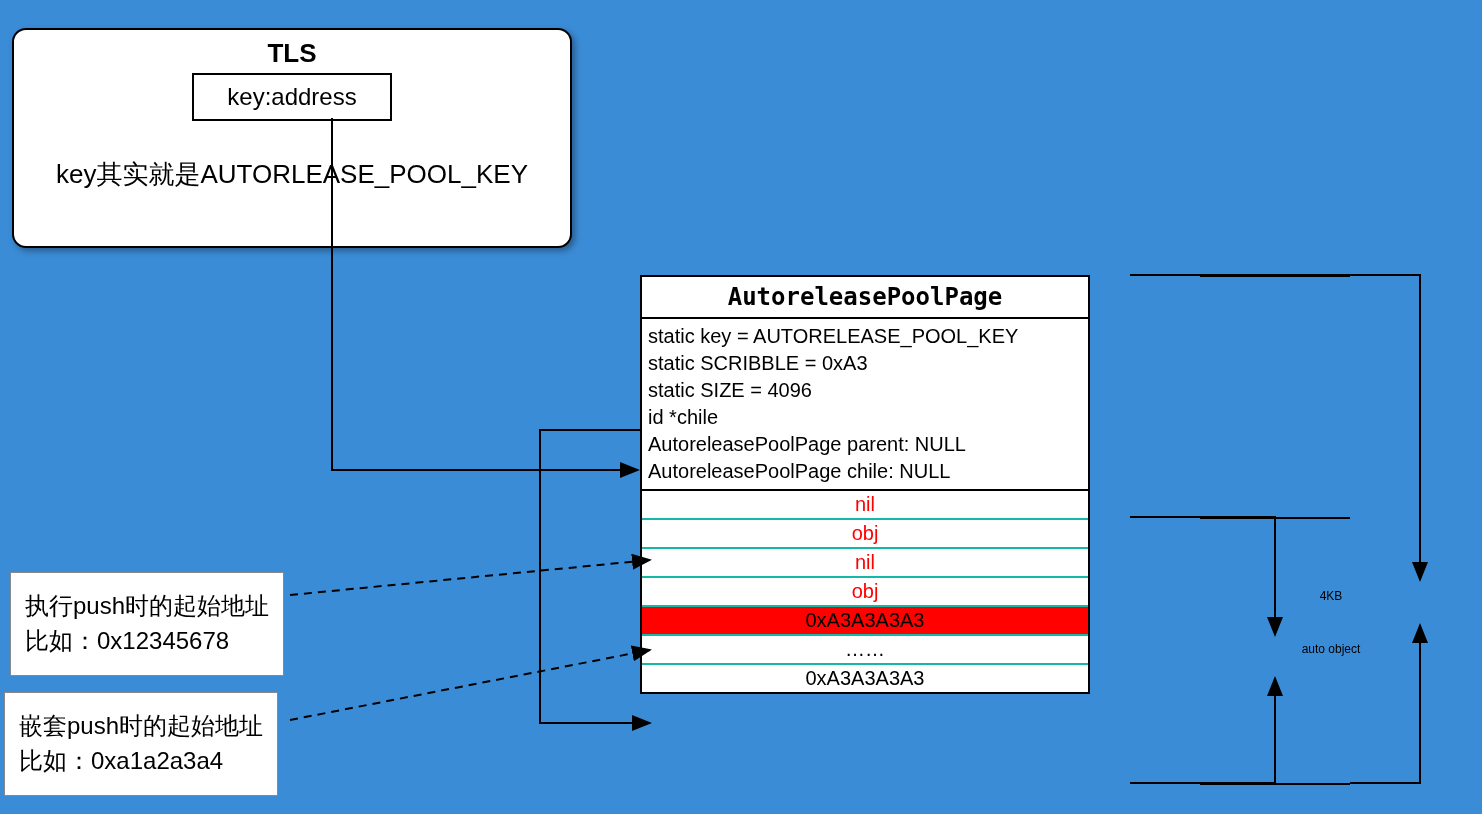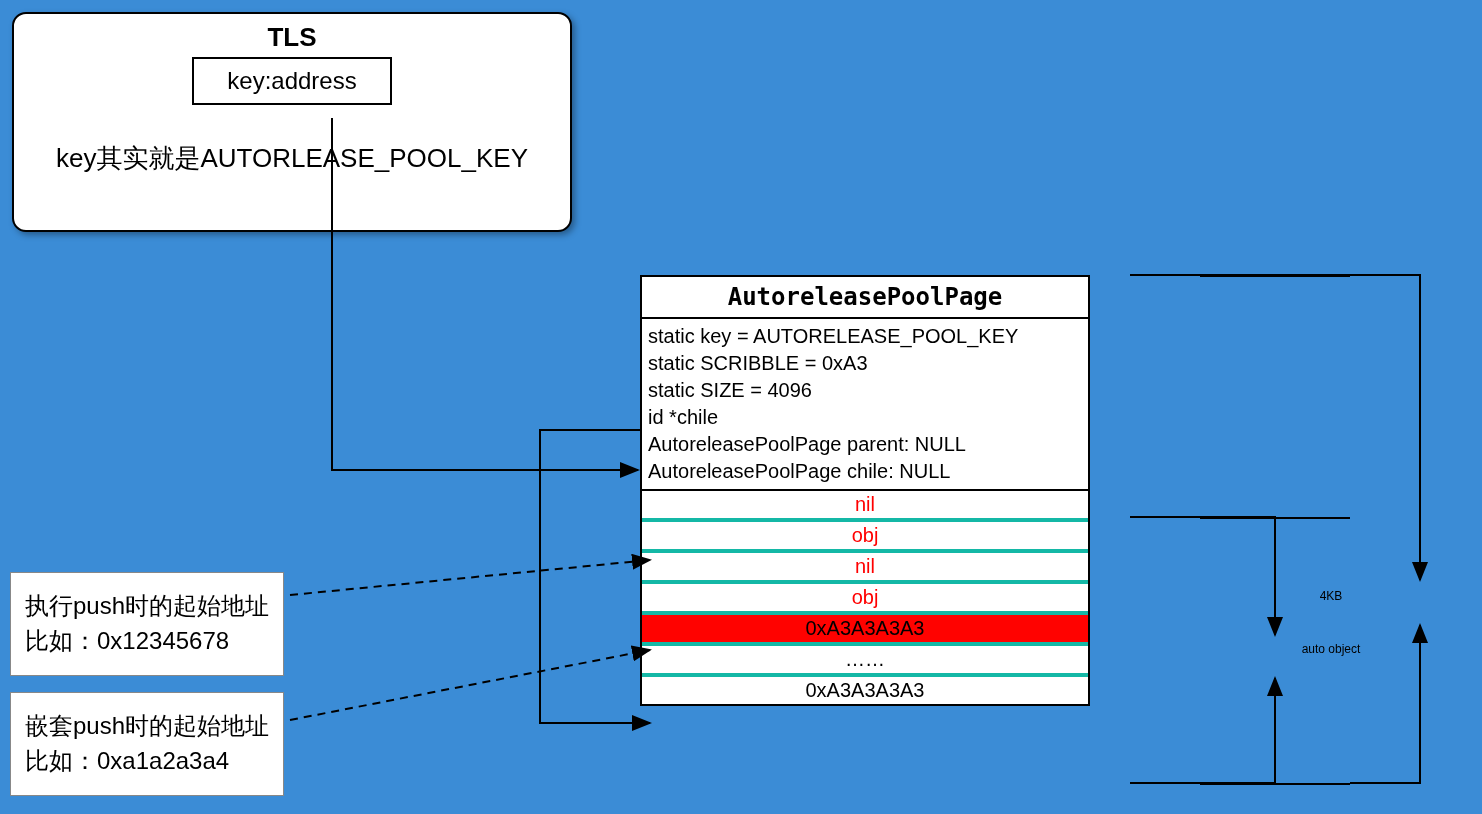--- a/index.html
+++ b/index.html
@@ -7,21 +7,21 @@
     background: #3b8cd6;
     font-family: Arial, Helvetica, sans-serif;
     width: 1482px;
     height: 814px;
     position: relative;
     overflow: hidden;
   }
   .tls-box {
     position: absolute;
     left: 12px;
-    top: 12px;
+    top: 28px;
     width: 560px;
     height: 220px;
     background: #fff;
     border: 2px solid #000;
     border-radius: 14px;
     box-shadow: 3px 3px 6px rgba(0,0,0,0.35);
     text-align: center;
   }
   .tls-title { font-size: 26px; font-weight: bold; margin-top: 8px; }
   .tls-key-box {
@@ -48,21 +48,21 @@
     border-bottom: 2px solid #000;
     padding: 6px 4px;
   }
   .pool-meta {
     border-bottom: 2px solid #000;
     padding: 4px 6px;
     font-size: 20px;
     line-height: 1.35;
   }
   .pool-row {
-    border-bottom: 4px solid #14b8a6;
+    border-bottom: 2px solid #14b8a6;
     text-align: center;
     font-size: 20px;
     padding: 2px 0;
   }
   .pool-row:last-child { border-bottom: none; }
   .red-text { color: #ff0000; }
   .red-bg { background: #ff0200; color: #000; }
   .label-box {
     position: absolute;
     background: #fff;
@@ -107,21 +107,21 @@
   <div class="pool-row red-text">obj</div>
   <div class="pool-row red-bg">0xA3A3A3A3</div>
   <div class="pool-row">……</div>
   <div class="pool-row">0xA3A3A3A3</div>
 </div>
 
 <div class="label-box" style="left:10px; top:572px;">
   <div>执行push时的起始地址</div>
   <div>比如：0x12345678</div>
 </div>
-<div class="label-box" style="left:10px; top:692px;">
+<div class="label-box" style="left:4px; top:692px;">
   <div>嵌套push时的起始地址</div>
   <div>比如：0xa1a2a3a4</div>
 </div>
 
 <div class="sz-bar" style="top:275px;"></div>
 <div class="sz-label" style="top:589px;">4KB</div>
 <div class="sz-bar" style="top:517px;"></div>
 <div class="sz-label" style="top:642px;">auto object</div>
 <div class="sz-bar" style="top:783px;"></div>
 

